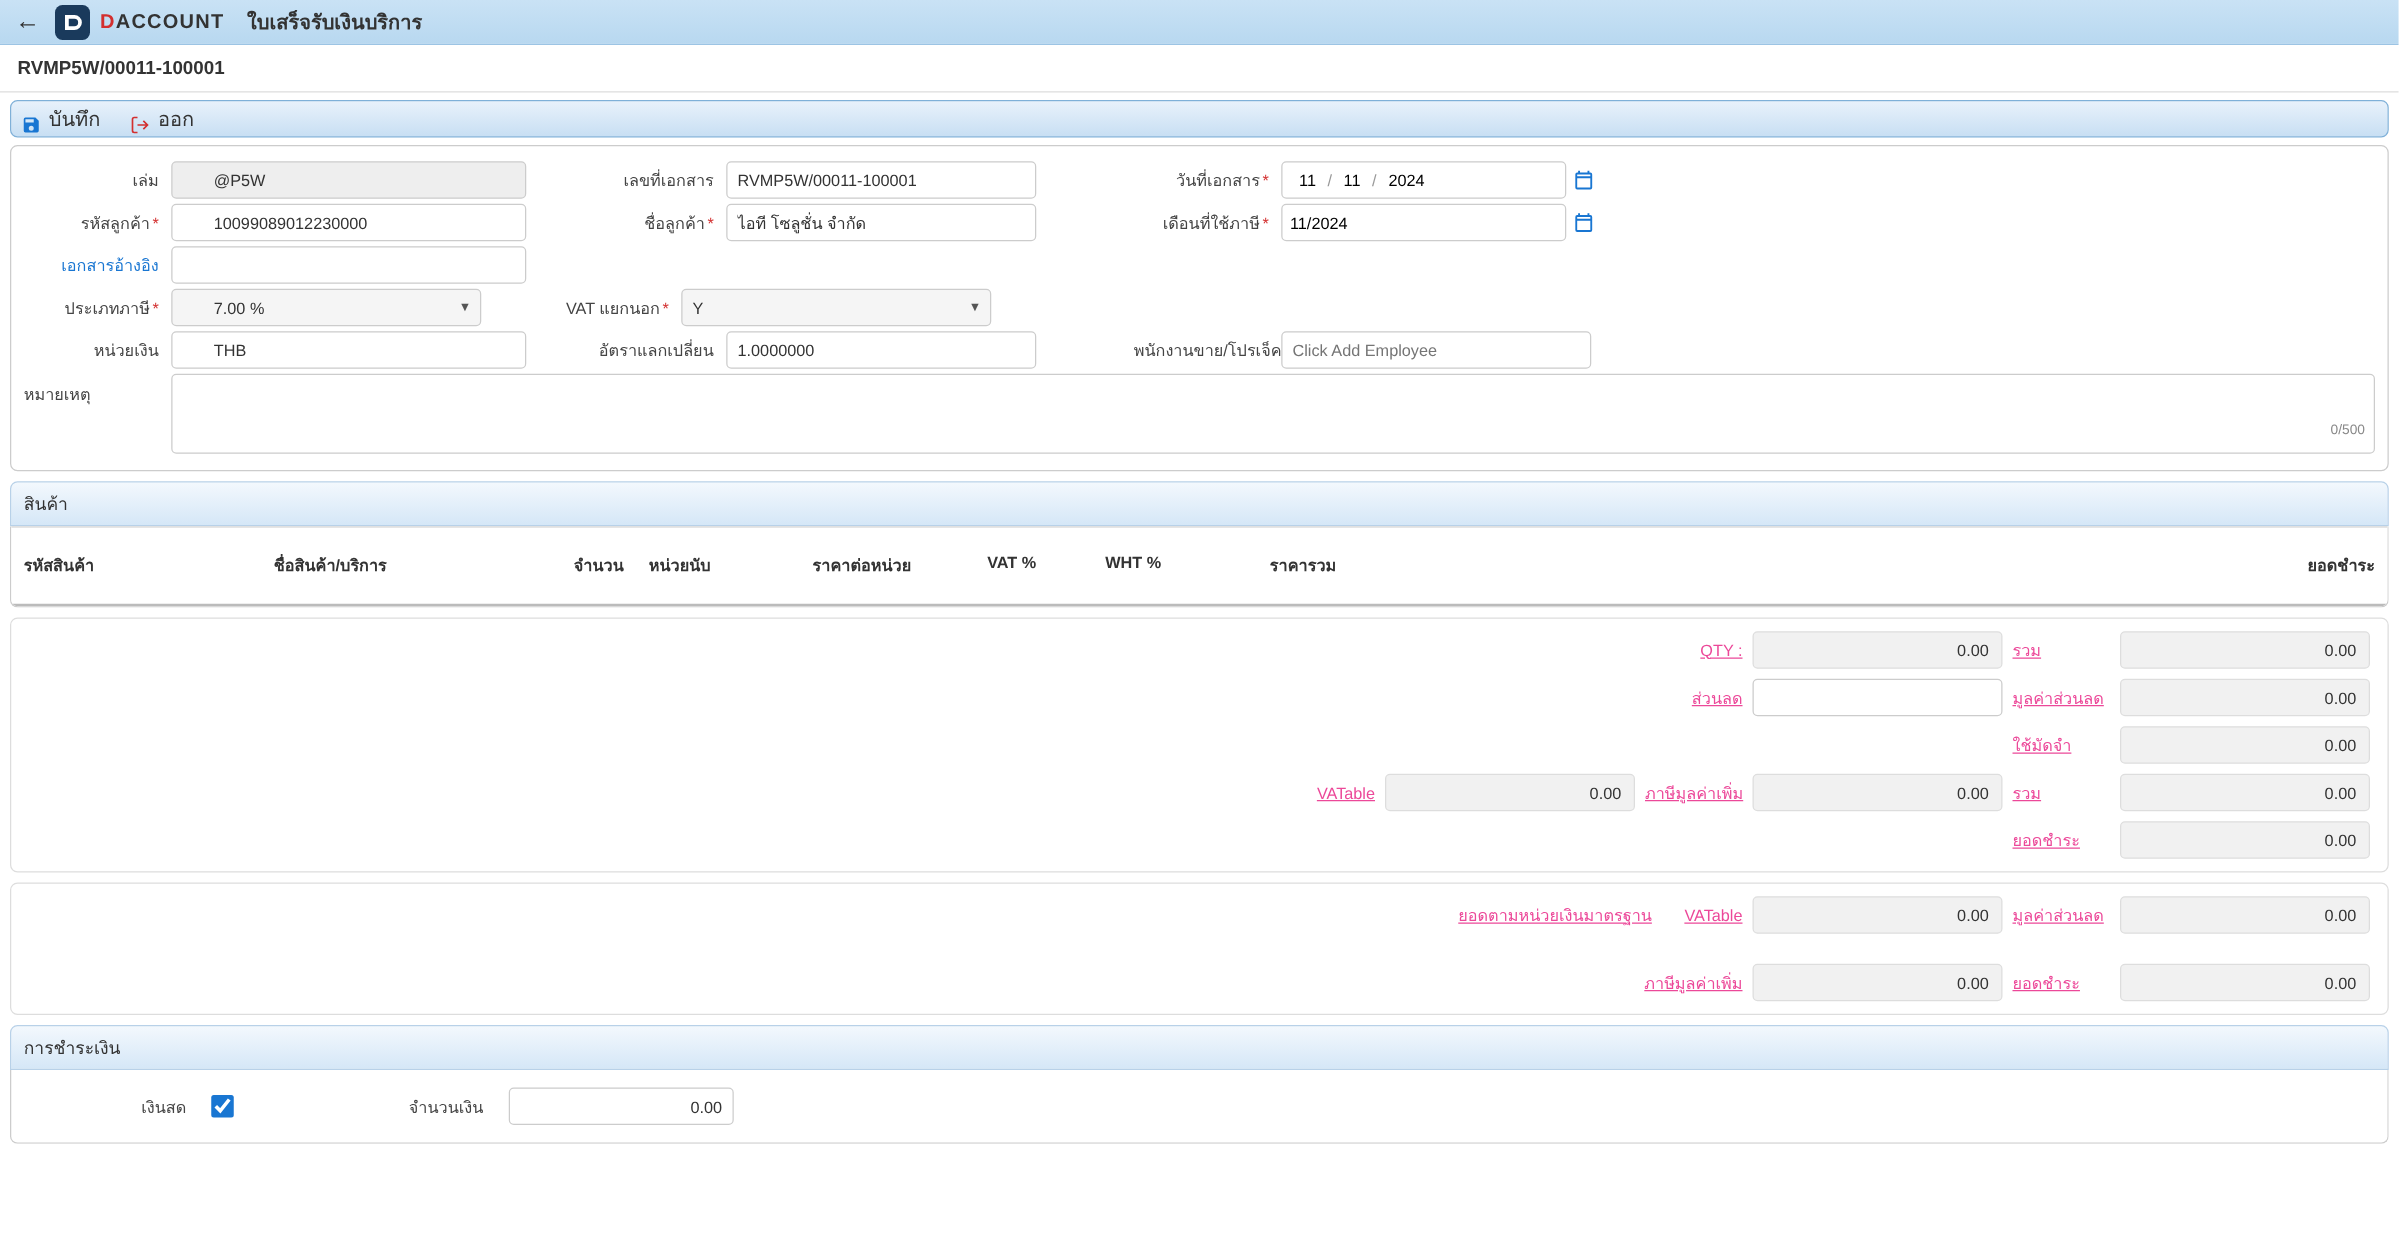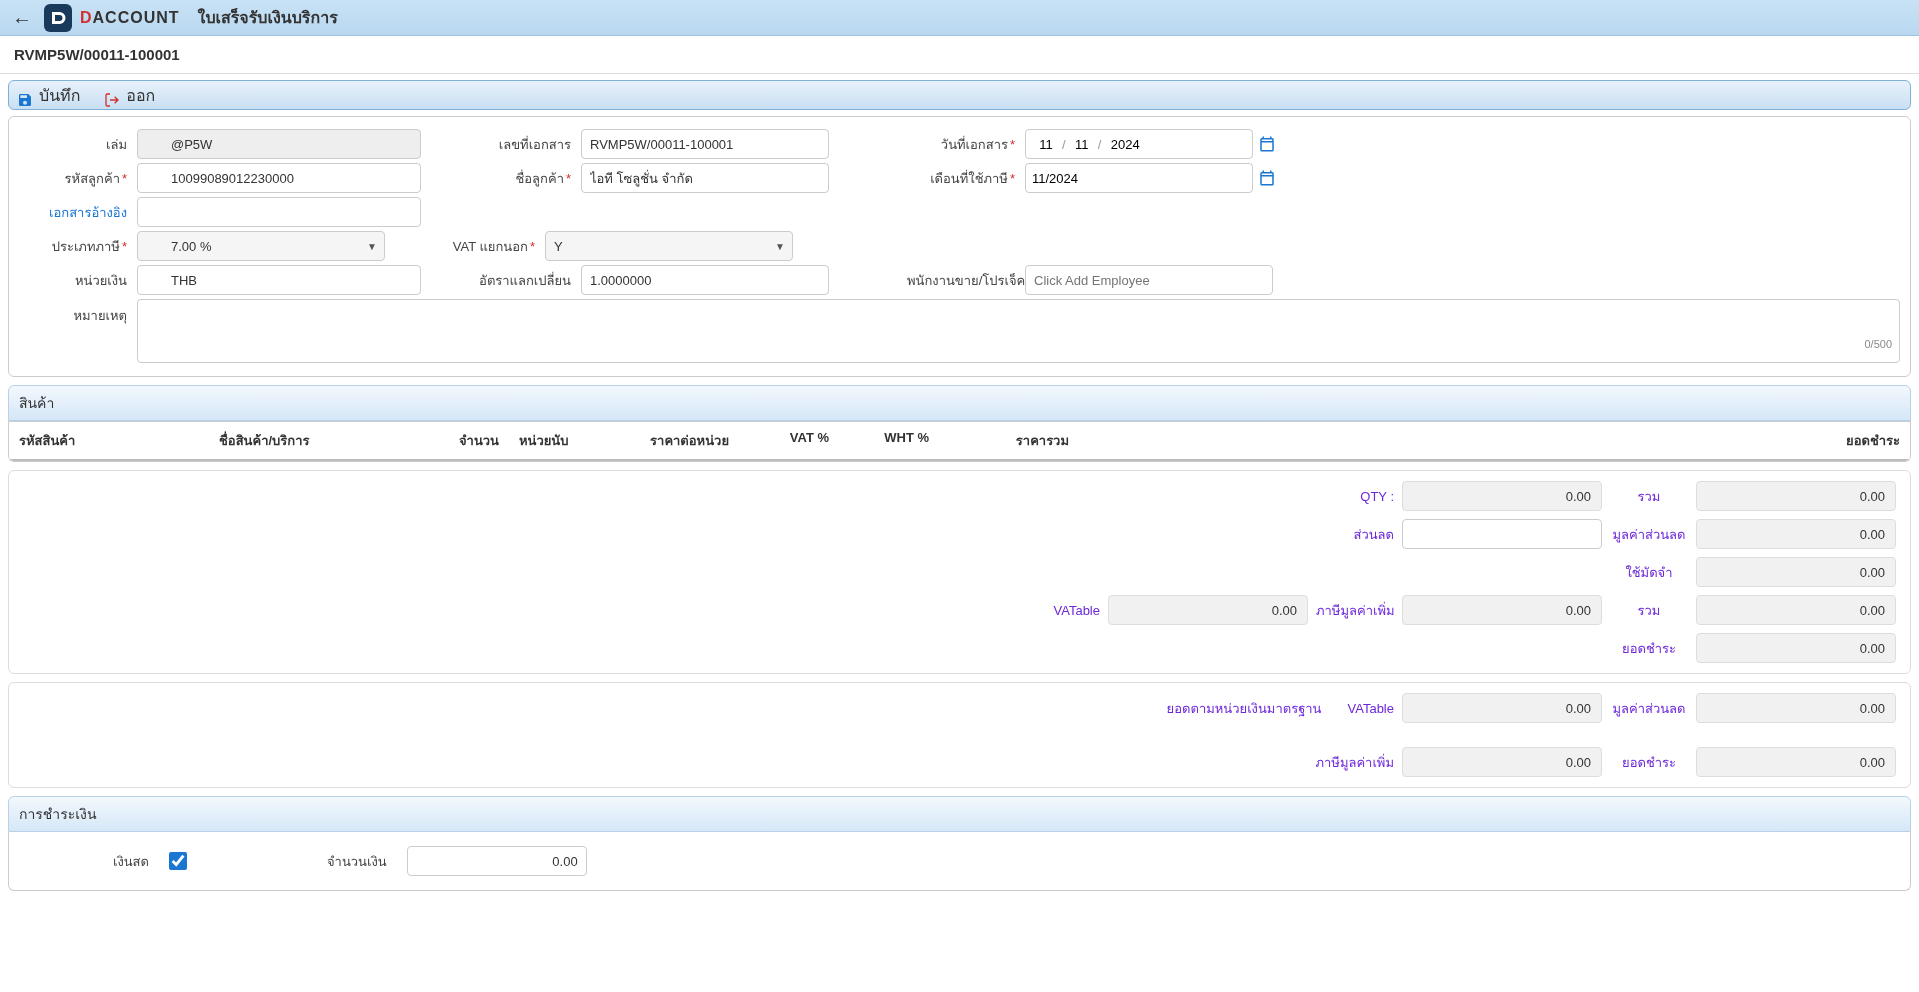--- a/index.html
+++ b/index.html
@@ -31,37 +31,37 @@
 .date-part.year { width: 44px; }
 .date-sep { color: #999; margin: 0 2px; }
 .date-icon { width: 20px; height: 20px; display: flex; align-items: center; justify-content: center; margin-left: 4px; cursor: pointer; }
 .date-icon svg { fill: #1976d2; }
 .textarea-wrap { position: relative; flex: 1; }
 .form-textarea { width: 100%; height: 64px; border: 1px solid #ccc; border-radius: 4px; padding: 6px 8px; font-size: 13px; resize: none; }
 .char-count { position: absolute; right: 8px; bottom: 16px; font-size: 11px; color: #888; }
 .section-header { margin: 0 8px; background: linear-gradient(#f3f8fd, #d5e7f7); border: 1px solid #b8d1e8; border-top-left-radius: 6px; border-top-right-radius: 6px; padding: 6px 10px; font-size: 14px; color: #333; }
 .table-wrap { margin: 0 8px 8px 8px; border: 1px solid #ccc; border-top: none; border-bottom-left-radius: 6px; border-bottom-right-radius: 6px; overflow: hidden; }
 .table-head { display: flex; background: #fff; border-bottom: 2px solid #bbb; border-top: 1px solid #ccc; }
-.th { padding: 8px 10px; font-size: 13px; font-weight: bold; color: #333; }
+.th { padding: 20px 10px; font-size: 13px; font-weight: bold; color: #333; }
 .summary-panel { margin: 0 8px 8px 8px; border: 1px solid #ddd; border-radius: 6px; padding: 10px 14px; }
 .summary-row { display: flex; align-items: center; justify-content: flex-end; gap: 8px; height: 30px; }
-.summary-label { font-size: 13px; color: #6d28d9; text-align: center; white-space: nowrap; }
+.summary-label { font-size: 13px; color: #ec4899; text-align: left; white-space: nowrap; text-decoration: underline; }
 .summary-value { width: 200px; height: 30px; border: 1px solid #ddd; border-radius: 4px; background: #f1f1f1; display: flex; align-items: center; justify-content: flex-end; padding: 0 10px; font-size: 13px; color: #333; }
 .summary-value.editable { background: #fff; border-color: #ccc; }
 .payment-body { margin: 0 8px 8px 8px; border: 1px solid #ccc; border-top: none; border-bottom-left-radius: 6px; border-bottom-right-radius: 6px; padding: 14px 10px; display: flex; align-items: center; gap: 10px; }
 .checkbox { width: 18px; height: 18px; accent-color: #1976d2; cursor: pointer; }
 .col1-label { width: 118px; }
 .col1-input { width: 284px; padding-left: 33px; }
 .col2-label { width: 118px; }
 .col2-input { width: 248px; }
 .col3-label { width: 118px; margin-left: 36px; }
 .col-gap { width: 42px; }
 .employee-input { width: 248px; }
 .remark-row { display: flex; align-items: flex-start; margin-top: 2px; }
-.remark-label { width: 118px; text-align: right; padding-right: 10px; font-size: 13px; color: #444; padding-top: 6px; }
+.remark-label { width: 118px; padding-right: 10px; font-size: 13px; color: #444; padding-top: 6px; }
 </style>
 </head>
 <body>
 
 <div class="top-bar">
   <span class="back-arrow">←</span>
   <span class="logo-badge">
     <svg width="18" height="18" viewBox="0 0 24 24">
         <path fill="#fff" d="M4 4h10a8 8 0 0 1 0 16H4V4zm4 4v8h6a4 4 0 0 0 0-8H8z"></path>
       </svg>

